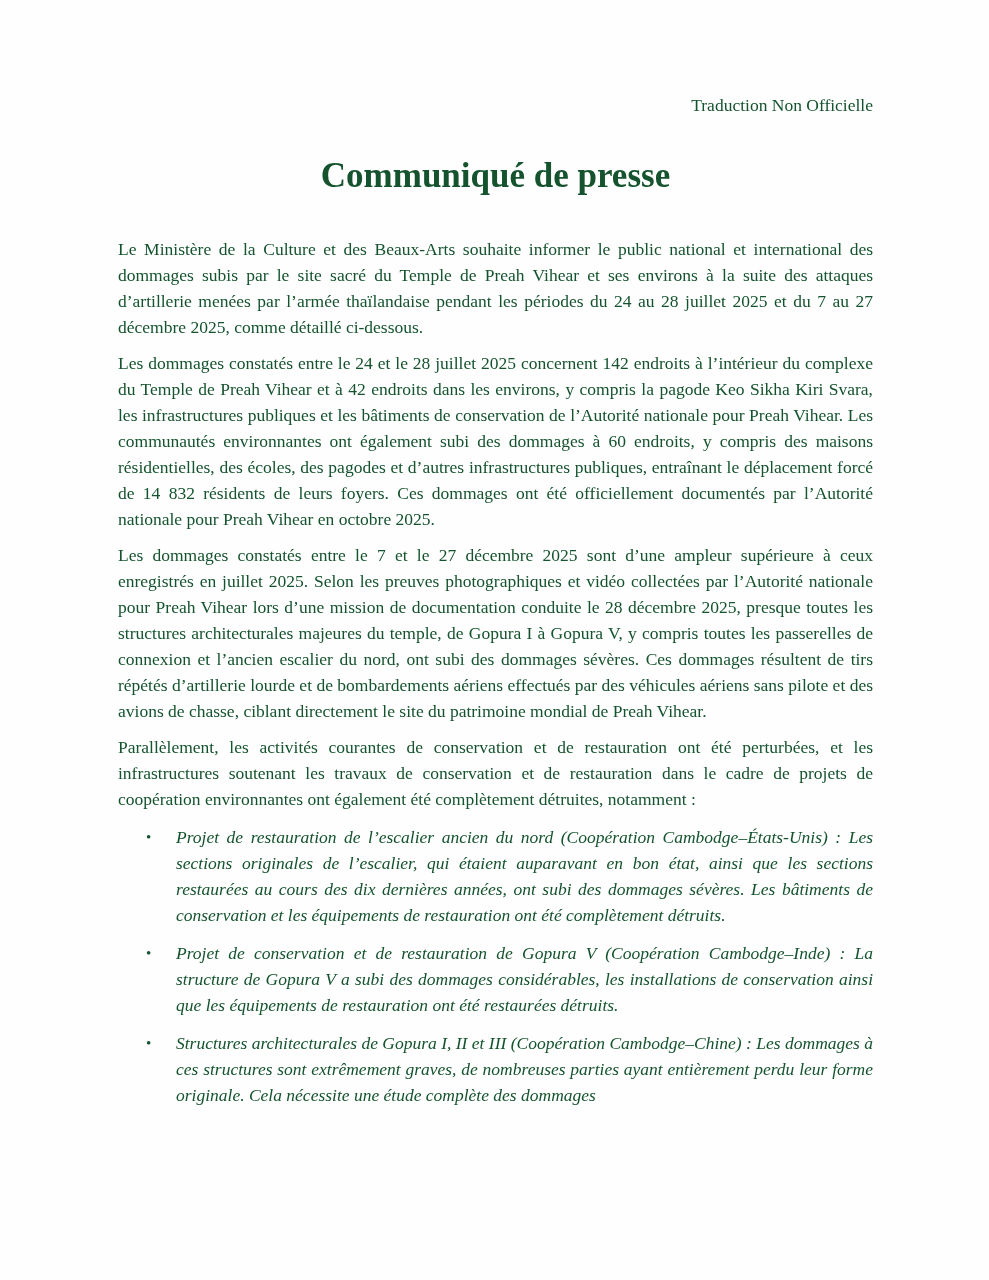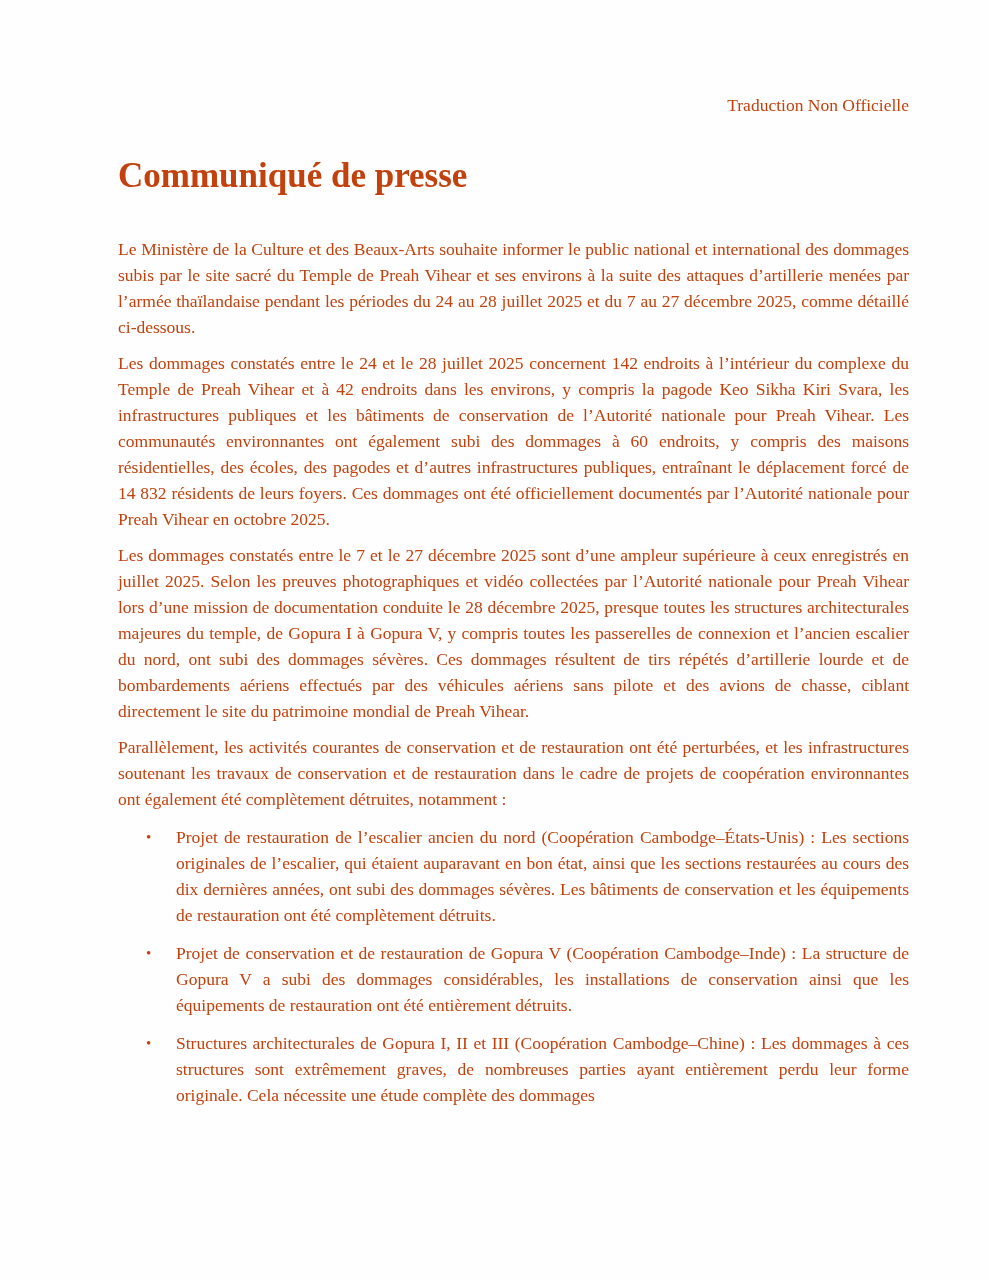--- a/index.html
+++ b/index.html
@@ -6,34 +6,34 @@
     margin: 0;
     padding: 0;
     background: #e8e8e8;
   }
   .page {
     position: relative;
     width: 989px;
     height: 1280px;
     margin: 0 auto;
     background: #fefefe;
-    color: #c2410c;
+    color: #14532d;
     font-family: "Liberation Serif", "DejaVu Serif", serif;
     font-size: 17.5px;
     line-height: 26px;
     box-sizing: border-box;
-    padding: 92px 80px 40px 118px;
+    padding: 92px 116px 40px 118px;
     overflow: hidden;
   }
   .header-note {
     text-align: right;
     margin: 0 0 44px 0;
   }
   .doc-title {
-    text-align: left;
+    text-align: center;
     font-weight: bold;
     margin: 0 0 46px 0;
     line-height: 28px;
   }
   .doc-title .t-line { display: block; }
   .body-text p {
     margin: 9px 0 10px 0;
     text-align: justify;
   }
   ul.doc-list {
@@ -47,20 +47,21 @@
   }
   ul.doc-list .bullet {
     flex: 0 0 58px;
     padding-left: 28px;
     box-sizing: border-box;
     font-size: 15px;
   }
   ul.doc-list .li-text {
     flex: 1 1 auto;
     text-align: justify;
+    font-style: italic;
   }
 </style>
 </head>
 <body>
 
 <div class="page">
 
   <div class="header-note">Traduction Non Officielle</div>
 
   <h1 class="doc-title">
@@ -73,21 +74,21 @@
     <p>Les dommages constatés entre le 7 et le 27 décembre 2025  sont d’une ampleur supérieure à ceux enregistrés en juillet 2025. Selon les preuves photographiques et vidéo collectées par l’Autorité nationale pour Preah Vihear lors d’une mission de documentation conduite le 28 décembre 2025, presque toutes les structures architecturales majeures du temple, de Gopura I à Gopura V, y compris toutes les passerelles de connexion et l’ancien escalier du nord, ont subi des dommages sévères. Ces dommages résultent de tirs répétés d’artillerie lourde et de bombardements aériens effectués par des véhicules aériens sans pilote et des avions de chasse, ciblant directement le site du patrimoine mondial de Preah Vihear.</p>
     <p>Parallèlement, les activités courantes de conservation et de restauration ont été perturbées, et les infrastructures soutenant les travaux de conservation et de restauration dans le cadre de projets de coopération environnantes ont également été complètement détruites, notamment :</p>
 
     <ul class="doc-list">
       <li>
         <span class="bullet">•</span>
         <span class="li-text">Projet de restauration de l’escalier ancien du nord (Coopération Cambodge–États-Unis) : Les sections originales de l’escalier, qui étaient auparavant en bon état, ainsi que les sections restaurées au cours des dix dernières années, ont subi des dommages sévères. Les bâtiments de conservation et les équipements de restauration ont été complètement détruits.</span>
       </li>
       <li>
         <span class="bullet">•</span>
-        <span class="li-text">Projet de conservation et de restauration de Gopura V (Coopération Cambodge–Inde) : La structure de Gopura V a subi des dommages considérables, les installations de conservation ainsi que les équipements de restauration ont été entièrement détruits.</span>
+        <span class="li-text">Projet de conservation et de restauration de Gopura V (Coopération Cambodge–Inde) : La structure de Gopura V a subi des dommages considérables, les installations de conservation ainsi que les équipements de restauration ont été restaurées détruits.</span>
       </li>
       <li>
         <span class="bullet">•</span>
         <span class="li-text">Structures architecturales de Gopura I, II et III (Coopération Cambodge–Chine) : Les dommages à ces structures sont extrêmement graves, de nombreuses parties ayant entièrement perdu leur forme originale. Cela nécessite une étude complète des dommages</span>
       </li>
     </ul>
   </div>
 
 </div>
 

